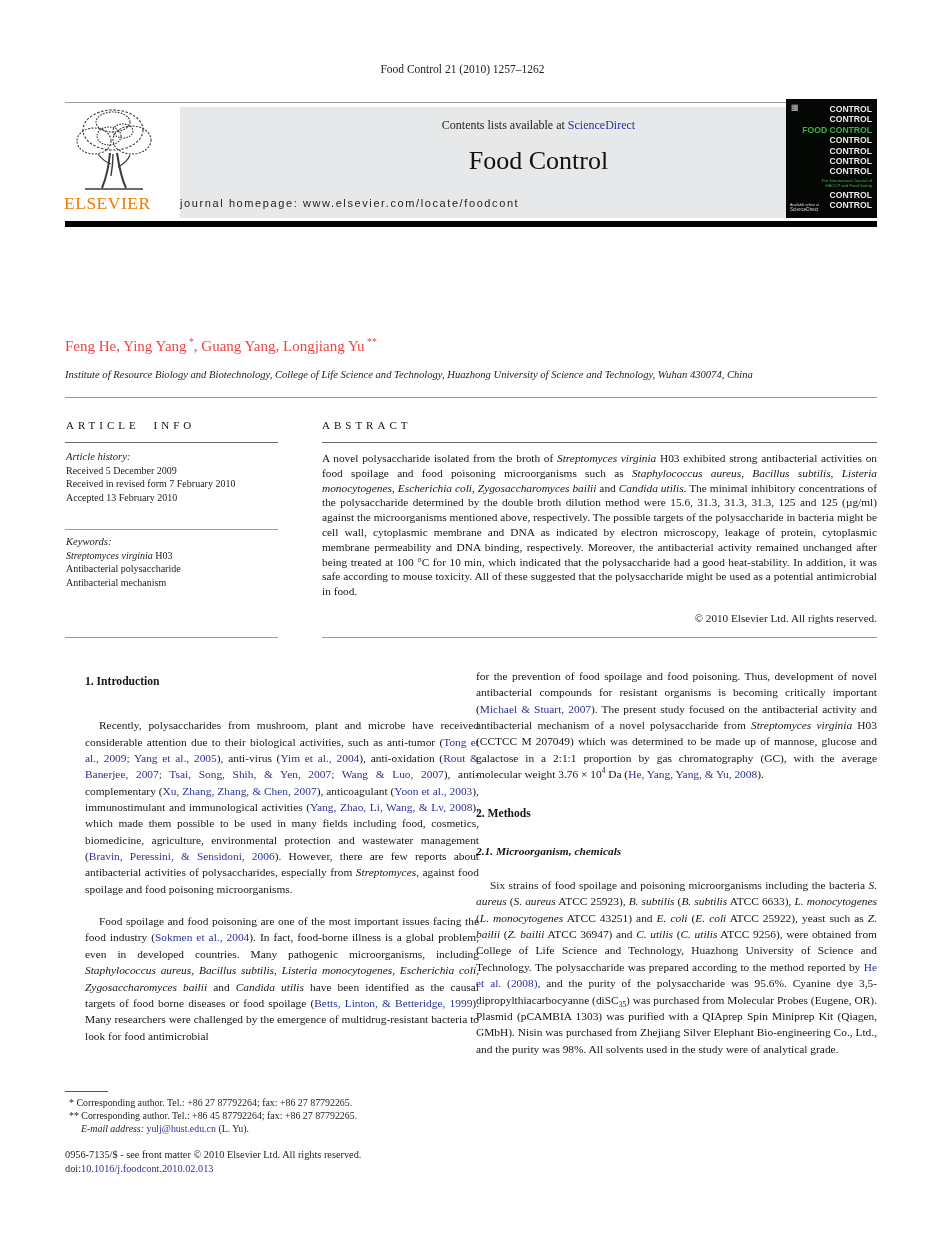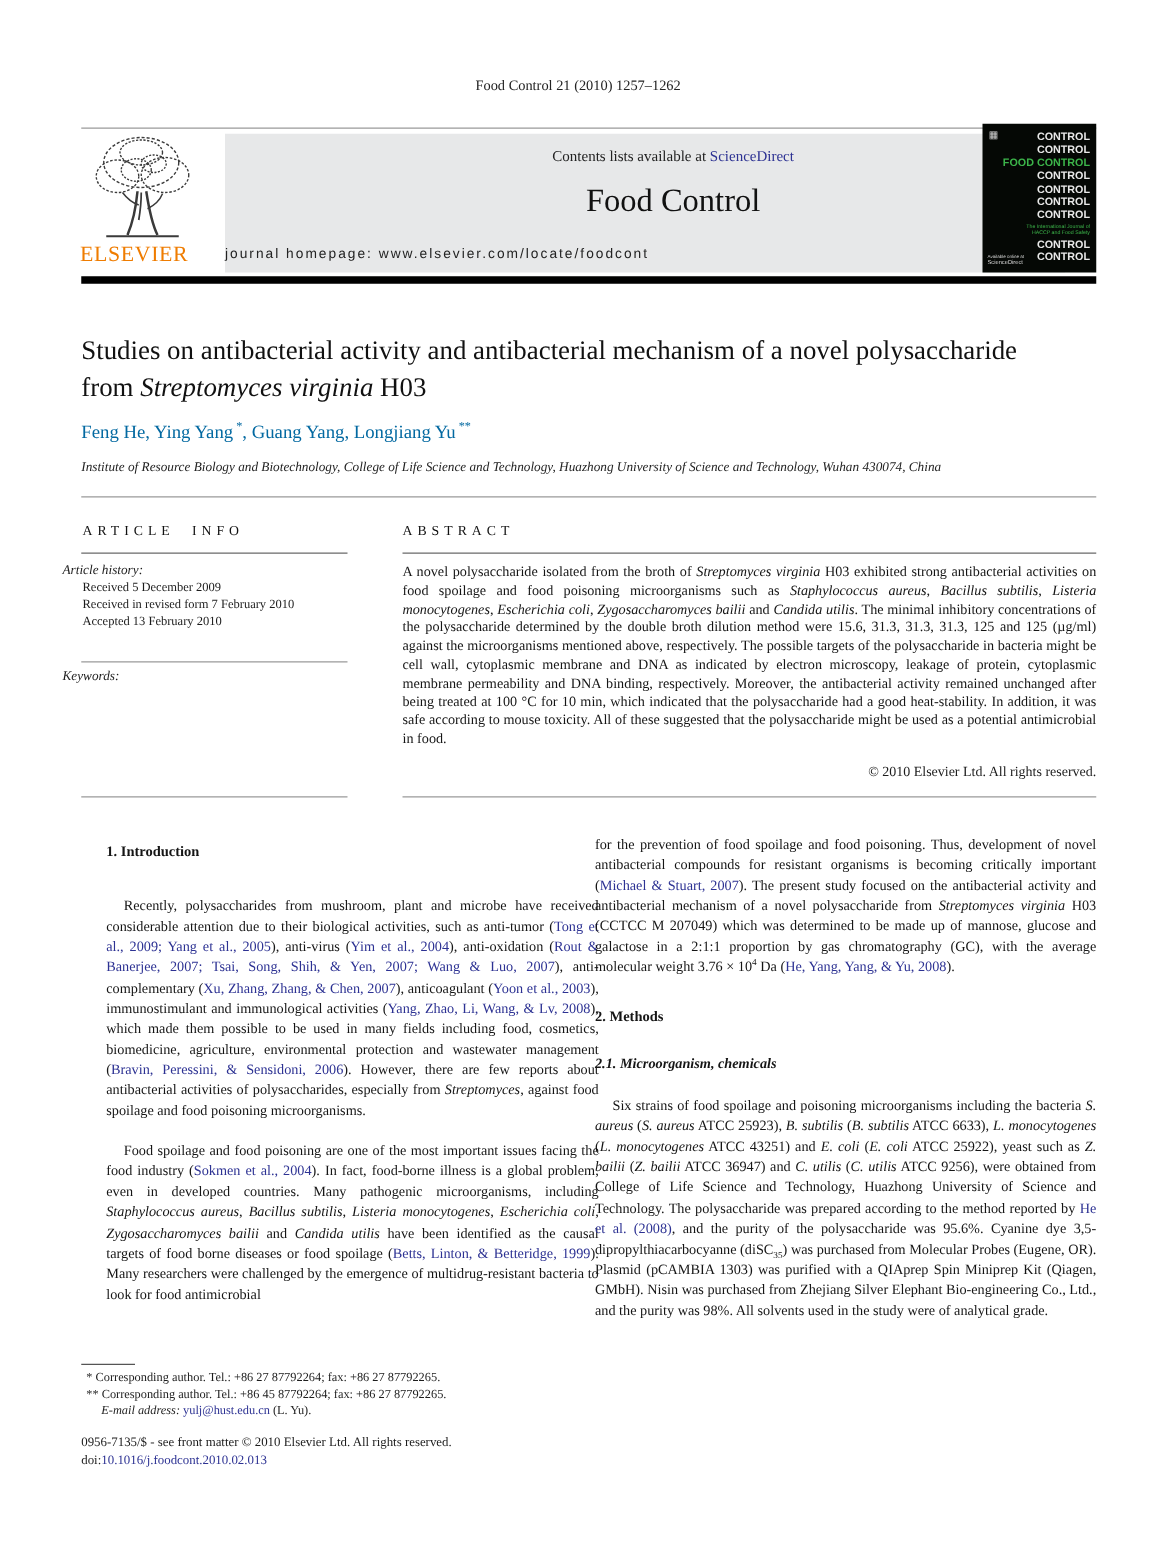--- a/index.html
+++ b/index.html
@@ -36,31 +36,31 @@
   .cov-row.cov-green{color:var(--cover-green);}
   .cov-tagline{font-family:"Liberation Sans",sans-serif;font-size:4.2px;line-height:5px;color:var(--cover-green);width:58px;margin:1.5px 0 1.5px auto;text-align:right;}
   .cover-minilogo{position:absolute;top:4px;left:5px;font-size:8px;color:#cfcfcf;}
   .cover-sd{position:absolute;bottom:6px;left:4px;text-align:left;color:#d8d8d8;font-family:"Liberation Sans",sans-serif;}
   .cover-sd .sd1{font-size:3.6px;display:block;}
   .cover-sd .sd2{font-size:4.6px;display:block;}
 
   .thick-bar{position:absolute;top:221px;left:65px;width:812px;height:6px;background:#000;}
 
   .title{position:absolute;top:265px;left:65px;width:790px;font-size:21.5px;line-height:30px;font-weight:normal;color:#111;}
-  .authors{position:absolute;top:338px;left:65px;width:700px;font-size:15px;color:#0369a1;}
+  .authors{position:absolute;top:338px;left:65px;width:700px;font-size:15px;color:#ef4444;}
   .affiliation{position:absolute;top:369px;left:65px;width:812px;font-size:10.6px;font-style:italic;color:#222;}
   .rule-affil{top:397px;left:65px;width:812px;}
 
   
   .block-heading{position:absolute;font-size:11px;letter-spacing:4px;word-spacing:7px;color:#111;font-family:"Liberation Serif",serif;}
   .h-info{top:419px;left:66px;}
   .h-abs{top:419px;left:322px;}
   .rule-info-1{top:442px;left:65px;width:213px;background:#6a6a6a;}
   .rule-abs-1{top:442px;left:322px;width:555px;background:#6a6a6a;}
-  .info-label{position:absolute;left:50px;font-size:10.6px;font-style:italic;}
+  .info-label{position:absolute;left:66px;font-size:10.6px;font-style:italic;}
   .lab-history{top:451px;}
   .info-lines{position:absolute;left:66px;width:230px;font-size:10px;line-height:13.4px;}
   .lines-history{top:464px;}
   .rule-info-2{top:529px;left:65px;width:213px;}
   .lab-keywords{top:536px;}
   .lines-keywords{top:549px;}
   .rule-info-3{top:637px;left:65px;width:213px;}
   .abstract-body{position:absolute;top:451px;left:322px;width:555px;font-size:11.35px;line-height:14.8px;text-align:justify;color:#151515;}
   .abstract-copyright{position:absolute;top:612px;left:322px;width:555px;text-align:right;font-size:11.2px;}
   .rule-abs-2{top:637px;left:322px;width:555px;}
@@ -143,38 +143,42 @@
       <div class="cov-row">CONTROL</div>
     </div>
     <div class="cover-sd">
       <span class="sd1">Available online at</span>
       <span class="sd2">ScienceDirect</span>
     </div>
   </div>
 
   <div class="thick-bar"></div>
 
-  <h1 class="title"><span>Studies on antibacterial activity and antibacterial mechanism of a novel polysaccharide from </span><span class="rt-i">Streptomyces virginia</span><span> H03</span></h1>
   <div class="authors"><span>Feng He, Ying Yang</span><span class="rt-sup"> *</span><span>, Guang Yang, Longjiang Yu</span><span class="rt-sup"> **</span></div>
   <div class="affiliation">Institute of Resource Biology and Biotechnology, College of Life Science and Technology, Huazhong University of Science and Technology, Wuhan 430074, China</div>
   <div class="rule rule-affil"></div>
 
   <div class="block-heading h-info">ARTICLE INFO</div>
   <div class="block-heading h-abs">ABSTRACT</div>
   <div class="rule rule-info-1"></div>
   <div class="rule rule-abs-1"></div>
 
   <div class="info-label lab-history">Article history:</div>
   <div class="info-lines lines-history">
     <div>Received 5 December 2009</div>
     <div>Received in revised form 7 February 2010</div>
     <div>Accepted 13 February 2010</div>
   </div>
   <div class="rule rule-info-2"></div>
   <div class="info-label lab-keywords">Keywords:</div>
+  <div class="info-lines lines-keywords">
+    <div><span class="rt-i">Streptomyces virginia</span><span> H03</span></div>
+    <div><span>Antibacterial polysaccharide</span></div>
+    <div><span>Antibacterial mechanism</span></div>
+  </div>
   <div class="rule rule-info-3"></div>
 
   <div class="abstract-body"><span>A novel polysaccharide isolated from the broth of </span><span class="rt-i">Streptomyces virginia</span><span> H03 exhibited strong antibacterial activities on food spoilage and food poisoning microorganisms such as </span><span class="rt-i">Staphylococcus aureus</span><span>, </span><span class="rt-i">Bacillus subtilis</span><span>, </span><span class="rt-i">Listeria monocytogenes</span><span>, </span><span class="rt-i">Escherichia coli</span><span>, </span><span class="rt-i">Zygosaccharomyces bailii</span><span> and </span><span class="rt-i">Candida utilis</span><span>. The minimal inhibitory concentrations of the polysaccharide determined by the double broth dilution method were 15.6, 31.3, 31.3, 31.3, 125 and 125 (µg/ml) against the microorganisms mentioned above, respectively. The possible targets of the polysaccharide in bacteria might be cell wall, cytoplasmic membrane and DNA as indicated by electron microscopy, leakage of protein, cytoplasmic membrane permeability and DNA binding, respectively. Moreover, the antibacterial activity remained unchanged after being treated at 100 °C for 10 min, which indicated that the polysaccharide had a good heat-stability. In addition, it was safe according to mouse toxicity. All of these suggested that the polysaccharide might be used as a potential antimicrobial in food.</span></div>
   <div class="abstract-copyright">© 2010 Elsevier Ltd. All rights reserved.</div>
   <div class="rule rule-abs-2"></div>
 
   <div class="col col-left">
     <h2 class="sec-heading">1. Introduction</h2>
     <p><span>Recently, polysaccharides from mushroom, plant and microbe have received considerable attention due to their biological activities, such as anti-tumor (</span><span class="rt-link">Tong et al., 2009; Yang et al., 2005</span><span>), anti-virus (</span><span class="rt-link">Yim et al., 2004</span><span>), anti-oxidation (</span><span class="rt-link">Rout &amp; Banerjee, 2007; Tsai, Song, Shih, &amp; Yen, 2007; Wang &amp; Luo, 2007</span><span>), anti-complementary (</span><span class="rt-link">Xu, Zhang, Zhang, &amp; Chen, 2007</span><span>), anticoagulant (</span><span class="rt-link">Yoon et al., 2003</span><span>), immunostimulant and immunological activities (</span><span class="rt-link">Yang, Zhao, Li, Wang, &amp; Lv, 2008</span><span>), which made them possible to be used in many fields including food, cosmetics, biomedicine, agriculture, environmental protection and wastewater management (</span><span class="rt-link">Bravin, Peressini, &amp; Sensidoni, 2006</span><span>). However, there are few reports about antibacterial activities of polysaccharides, especially from </span><span class="rt-i">Streptomyces</span><span>, against food spoilage and food poisoning microorganisms.</span></p>
     <p><span>Food spoilage and food poisoning are one of the most important issues facing the food industry (</span><span class="rt-link">Sokmen et al., 2004</span><span>). In fact, food-borne illness is a global problem, even in developed countries. Many pathogenic microorganisms, including </span><span class="rt-i">Staphylococcus aureus</span><span>, </span><span class="rt-i">Bacillus subtilis</span><span>, </span><span class="rt-i">Listeria monocytogenes</span><span>, </span><span class="rt-i">Escherichia coli</span><span>, </span><span class="rt-i">Zygosaccharomyces bailii</span><span> and </span><span class="rt-i">Candida utilis</span><span> have been identified as the causal targets of food borne diseases or food spoilage (</span><span class="rt-link">Betts, Linton, &amp; Betteridge, 1999</span><span>). Many researchers were challenged by the emergence of multidrug-resistant bacteria to look for food antimicrobial</span></p>

